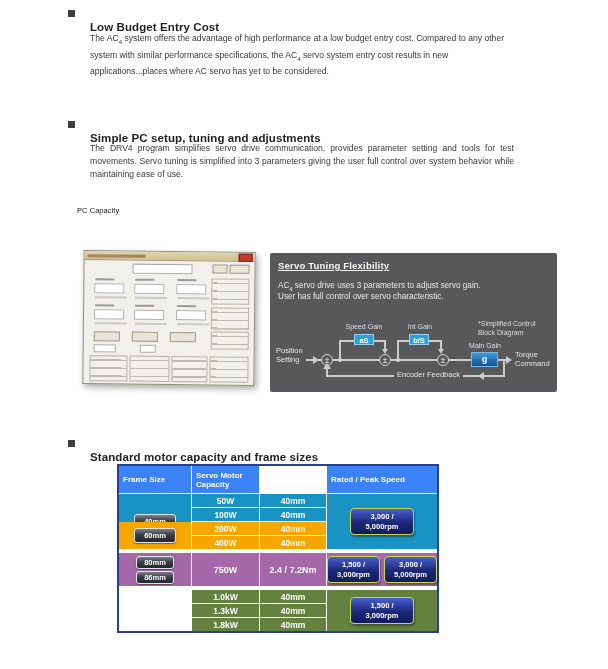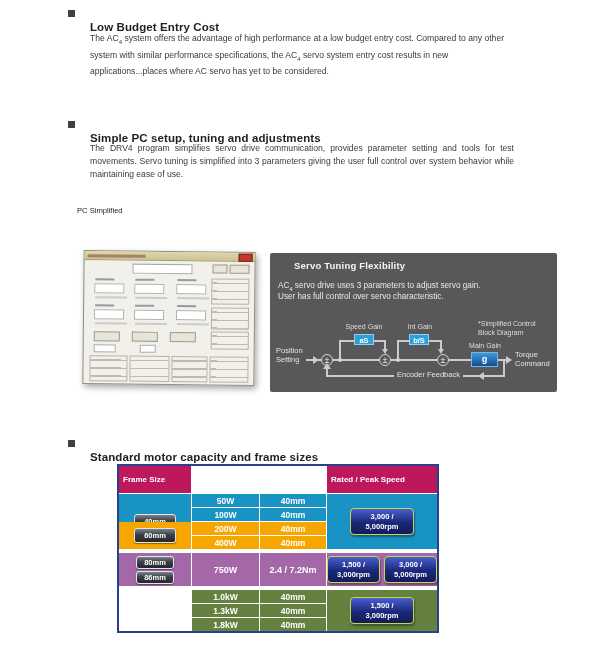--- a/index.html
+++ b/index.html
@@ -21,21 +21,21 @@
   .mockbtn{position:absolute;background:#e7e4da;border:1px solid #9d9a8e;}
   .mockfield{position:absolute;width:28px;height:8px;background:#fff;border:1px solid #b3b3b3;}
   .mockfield::before{content:"";position:absolute;left:0;top:-6px;width:19px;height:2px;background:#9a9a9a;}
   .mockfield::after{content:"";position:absolute;left:0;top:12px;width:32px;height:2px;background:#cccccc;}
   .mockgroup{position:absolute;border:1px solid #b5b3a8;
         background:repeating-linear-gradient(#f2f0ea 0 3px,#bdbbb0 3px 4.5px,#f2f0ea 4.5px 8px);}
 
   
   .panel{position:absolute;left:270px;top:253px;width:287px;height:139px;background:#58585a;border-radius:2px;}
   .panel-title{position:absolute;left:8px;top:7px;font-size:9.5px;font-weight:bold;color:#f4f4f4;
-        letter-spacing:.2px;margin-left:16px;}
+        text-decoration:underline;letter-spacing:.2px;}
   .panel-line{position:absolute;left:8px;font-size:8.2px;color:#e8e8e8;}
   .panel-note{position:absolute;left:208px;top:67px;font-size:7px;line-height:8.5px;color:#dcdcdc;}
   .dline{position:absolute;background:#c9cbcd;z-index:1;}
   .dsum{position:absolute;width:12px;height:12px;border:1.5px solid #d2d4d6;border-radius:50%;
         background:#58585a;color:#ececec;font-size:9px;line-height:11px;text-align:center;z-index:2;box-sizing:border-box;}
   .ddot{position:absolute;width:4px;height:4px;border-radius:50%;background:#d2d4d6;z-index:2;}
   .dgain{position:absolute;width:20px;height:11px;background:#2e9fd9;border:1px solid #8fd0ef;z-index:2;
         color:#fff;font-size:7.5px;font-weight:bold;line-height:11px;text-align:center;box-sizing:border-box;}
   .dmain{position:absolute;left:201px;top:99px;width:27px;height:15px;z-index:2;box-sizing:border-box;
         background:linear-gradient(180deg,#3d9ad8,#0f4f92);border:1px solid #79b5e2;
@@ -47,21 +47,21 @@
   .arr-l{border-top:4px solid transparent;border-bottom:4px solid transparent;border-right:6px solid #c9cbcd;}
   .arr-d{border-left:3.5px solid transparent;border-right:3.5px solid transparent;border-top:5px solid #c9cbcd;}
   .arr-u{border-left:4px solid transparent;border-right:4px solid transparent;border-bottom:6px solid #c9cbcd;}
   .fb-label{position:absolute;left:124px;top:117px;background:#58585a;padding:0 3px;font-size:7.5px;color:#e3e3e3;z-index:3;}
 
   
   .mtable{position:absolute;left:117px;top:464px;display:grid;gap:1px;background:#fff;
         grid-template-columns:72px 67px 66px 110px;
         grid-template-rows:27px 13px 13px 13px 13px 2px 33px 2px 13px 13px 13px;
         border:2px solid #27418e;}
-  .hcell{background:#be185d;color:#fff;font-size:8px;font-weight:bold;line-height:9px;
+  .hcell{background:#3b82f6;color:#fff;font-size:8px;font-weight:bold;line-height:9px;
         display:flex;align-items:center;padding:2px 4px;box-sizing:border-box;}
   .cell{display:flex;align-items:center;justify-content:center;color:#fff;
         font-size:8.5px;font-weight:bold;box-sizing:border-box;}
   .bg-blue{background:#1993c4;} .bg-orange{background:#f7a600;}
   .bg-purple{background:#a468a8;} .bg-green{background:#64813f;}
   .fbtn{display:inline-block;padding:2px 9px;font-size:7.5px;font-weight:bold;color:#fff;border-radius:3px;
         background:linear-gradient(#7c8288,#3a3f44 45%,#24282c);border:1px solid #dfe5ea;
         box-shadow:0 1px 1px rgba(0,0,0,.4);}
   .sbtn{display:inline-block;width:56px;padding:3px 3px;font-size:7.5px;font-weight:bold;color:#fff;
         text-align:center;line-height:9.5px;border-radius:4px;
@@ -76,21 +76,21 @@
 <div id="page">
 
   <div class="bullet" style="left:68px;top:10px;"></div>
   <div class="sec-heading" style="left:90px;top:5px;">Low Budget Entry Cost</div>
   <div class="para" style="top:32px;">The AC<sub>4</sub> system offers the advantage of high performance at a low budget entry cost. Compared to any other system with similar performance specifications, the AC<sub>4</sub> servo system entry cost results in new applications...places where AC servo has yet to be considered.</div>
 
   <div class="bullet" style="left:68px;top:121px;"></div>
   <div class="sec-heading" style="left:90px;top:116px;">Simple PC setup, tuning and adjustments</div>
   <div class="para" style="top:142px;text-align:justify;">The DRV4 program simplifies servo drive communication, provides parameter setting and tools for test movements. Servo tuning is simplified into 3 parameters giving the user full control over system behavior while maintaining ease of use.</div>
 
-  <div class="small-label" style="left:77px;top:206px;">PC Simplified</div>
+  <div class="small-label" style="left:77px;top:206px;">PC Capacity</div>
 
   <div class="pcwin">
     <div class="tbar">
       <div class="tsmear"></div>
       <div class="xbtn"></div>
     </div>
     <div class="mockinput" style="left:48px;top:12px;width:58px;height:8px;"></div>
     <div class="mockbtn" style="left:128px;top:12px;width:13px;height:7px;"></div>
     <div class="mockbtn" style="left:145px;top:12px;width:18px;height:7px;"></div>
 
@@ -170,20 +170,21 @@
     <div class="dline" style="left:56px;top:114px;width:2px;height:9px;"></div>
     <div class="arr arr-u" style="left:53px;top:110px;"></div>
     <div class="fb-label">Encoder Feedback</div>
   </div>
 
   <div class="bullet" style="left:68px;top:440px;"></div>
   <div class="sec-heading" style="left:90px;top:435px;">Standard motor capacity and frame sizes</div>
 
   <div class="mtable">
     <div class="hcell" style="grid-column:1;grid-row:1;">Frame Size</div>
+    <div class="hcell" style="grid-column:2;grid-row:1;">Servo Motor Capacity</div>
     <div class="hcell" style="grid-column:4;grid-row:1;">Rated / Peak Speed</div>
 
     <div class="cell bg-blue" style="grid-column:1;grid-row:2/6;">
       <span class="fbtn">40mm</span>
     </div>
     <div class="cell bg-purple" style="grid-column:1;grid-row:7;flex-direction:column;gap:2px;">
       <span class="fbtn" style="padding:1px 7px;">80mm</span>
       <span class="fbtn" style="padding:1px 7px;">86mm</span>
     </div>
 

